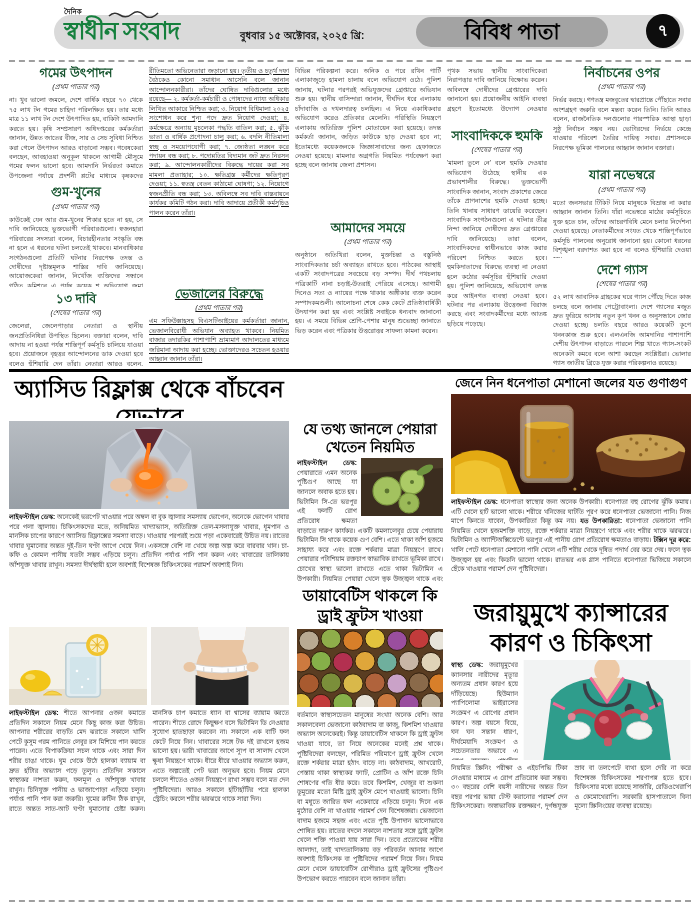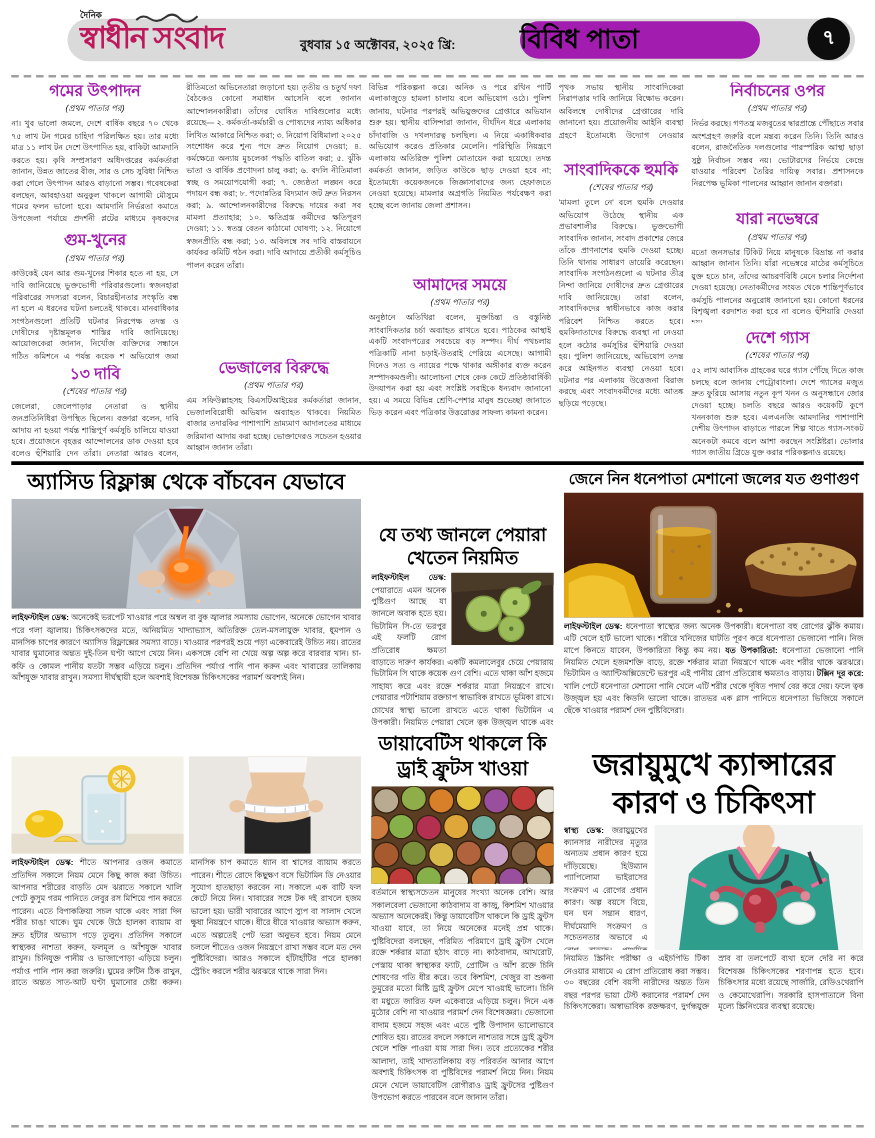--- a/index.html
+++ b/index.html
@@ -12,50 +12,50 @@
 
   
   .header { position:relative; height:48px; margin:8px 8px 0; }
   .header-bar { position:absolute; left:46px; top:7px; right:8px; height:34px;
     background:#dadada; border-radius:17px; }
   .masthead { position:absolute; left:56px; top:0; }
   .masthead-top { display:flex; align-items:flex-end; gap:26px; height:10px; }
   .masthead-small { font-size:7px; font-weight:bold; color:#111; }
   .masthead-squiggle { width:52px; height:8px; }
   .masthead-title { font-size:24px; font-weight:900; letter-spacing:-1px;
-    line-height:1.05; color:#be185d; }
+    line-height:1.05; color:#15803d; }
   .date-line { position:absolute; left:232px; top:20px; font-size:10px; font-weight:bold; color:#111; }
   .section-pill { position:absolute; left:408px; top:9px; width:192px; height:30px;
-    background:#a21caf; border-radius:15px; 
+    background:#a3a3a3; border-radius:15px; text-align:center;
     font-size:21px; font-weight:bold; line-height:30px; color:#000; }
   .page-circle { position:absolute; right:12px; top:6px; width:34px; height:34px;
     background:#0d0d0d; color:#fff; border-radius:50%; text-align:center;
     line-height:34px; font-size:16px; font-weight:bold; }
 
   .dashed { border-top:2px dashed #9f9f9f; margin:4px 9px 0; }
   .bottom-dash { border-top:2px dashed #9f9f9f; margin:3px 9px 0; }
   .black-rule { height:3px; background:#000; margin:3px 9px; }
 
   
   .top-section { display:flex; gap:6px; margin:4px 9px 0; height:300px; overflow:hidden; }
   .tcol { overflow:hidden; }
-  .tcol-1 { width:134px; } .tcol-2 { width:140px; } .tcol-3 { width:146px; }
+  .tcol-1 { width:134px; } .tcol-2 { width:140px;text-decoration:underline; } .tcol-3 { width:146px; }
   .tcol-4 { width:100px; } .tcol-5 { flex:1; }
   .t-art { margin-bottom:5px; }
   .t-title { font-size:12.5px; font-weight:bold; text-align:center; line-height:1.15;
-    max-height:16px; overflow:hidden; color:#a21caf; }
+    max-height:16px; overflow:hidden; color:#14532d; }
   .t-note { font-size:6.8px; font-style:italic; text-align:center; margin:1px 0 2px; color:#222; }
   .t-body, .t-lead { font-size:6.3px; line-height:1.5; text-align:justify; color:#242424; overflow:hidden; }
 
   
   .features { display:flex; gap:8px; margin:4px 9px 0; height:521px; overflow:hidden; }
   .fcol { overflow:hidden; }
   .fcol-left { width:280px; } .fcol-mid { width:146px;margin-top:44px; } .fcol-right { flex:1; }
   .f-title { font-weight:900; text-align:center; color:#000; overflow:hidden; }
-  .f-title-acid { font-size:17px; line-height:1.2; max-height:42px; }
+  .f-title-acid { font-size:23px; line-height:1.2; max-height:42px; }
   .f-title-winter { font-size:22px; line-height:1.2; max-height:55px; margin-top:4px; }
   .f-title-guava { font-size:14.5px; line-height:1.25; max-height:38px; }
   .f-title-dry { font-size:15.5px; line-height:1.25; max-height:40px; margin-top:4px; }
   .f-title-cor { font-size:12px; line-height:1.25; max-height:52px; }
   .f-title-cerv { font-size:24px; line-height:1.25; max-height:62px; margin-top:17px; }
   .f-body { font-size:6.4px; line-height:1.5; text-align:justify; color:#242424; overflow:hidden; }
   .two-col { column-count:2; column-gap:7px; }
   .lead { font-weight:bold; color:#000; }
   .photo { display:block; width:100%; margin:3px 0; }
   .photo-row { display:flex; gap:4px; margin:3px 0; }

